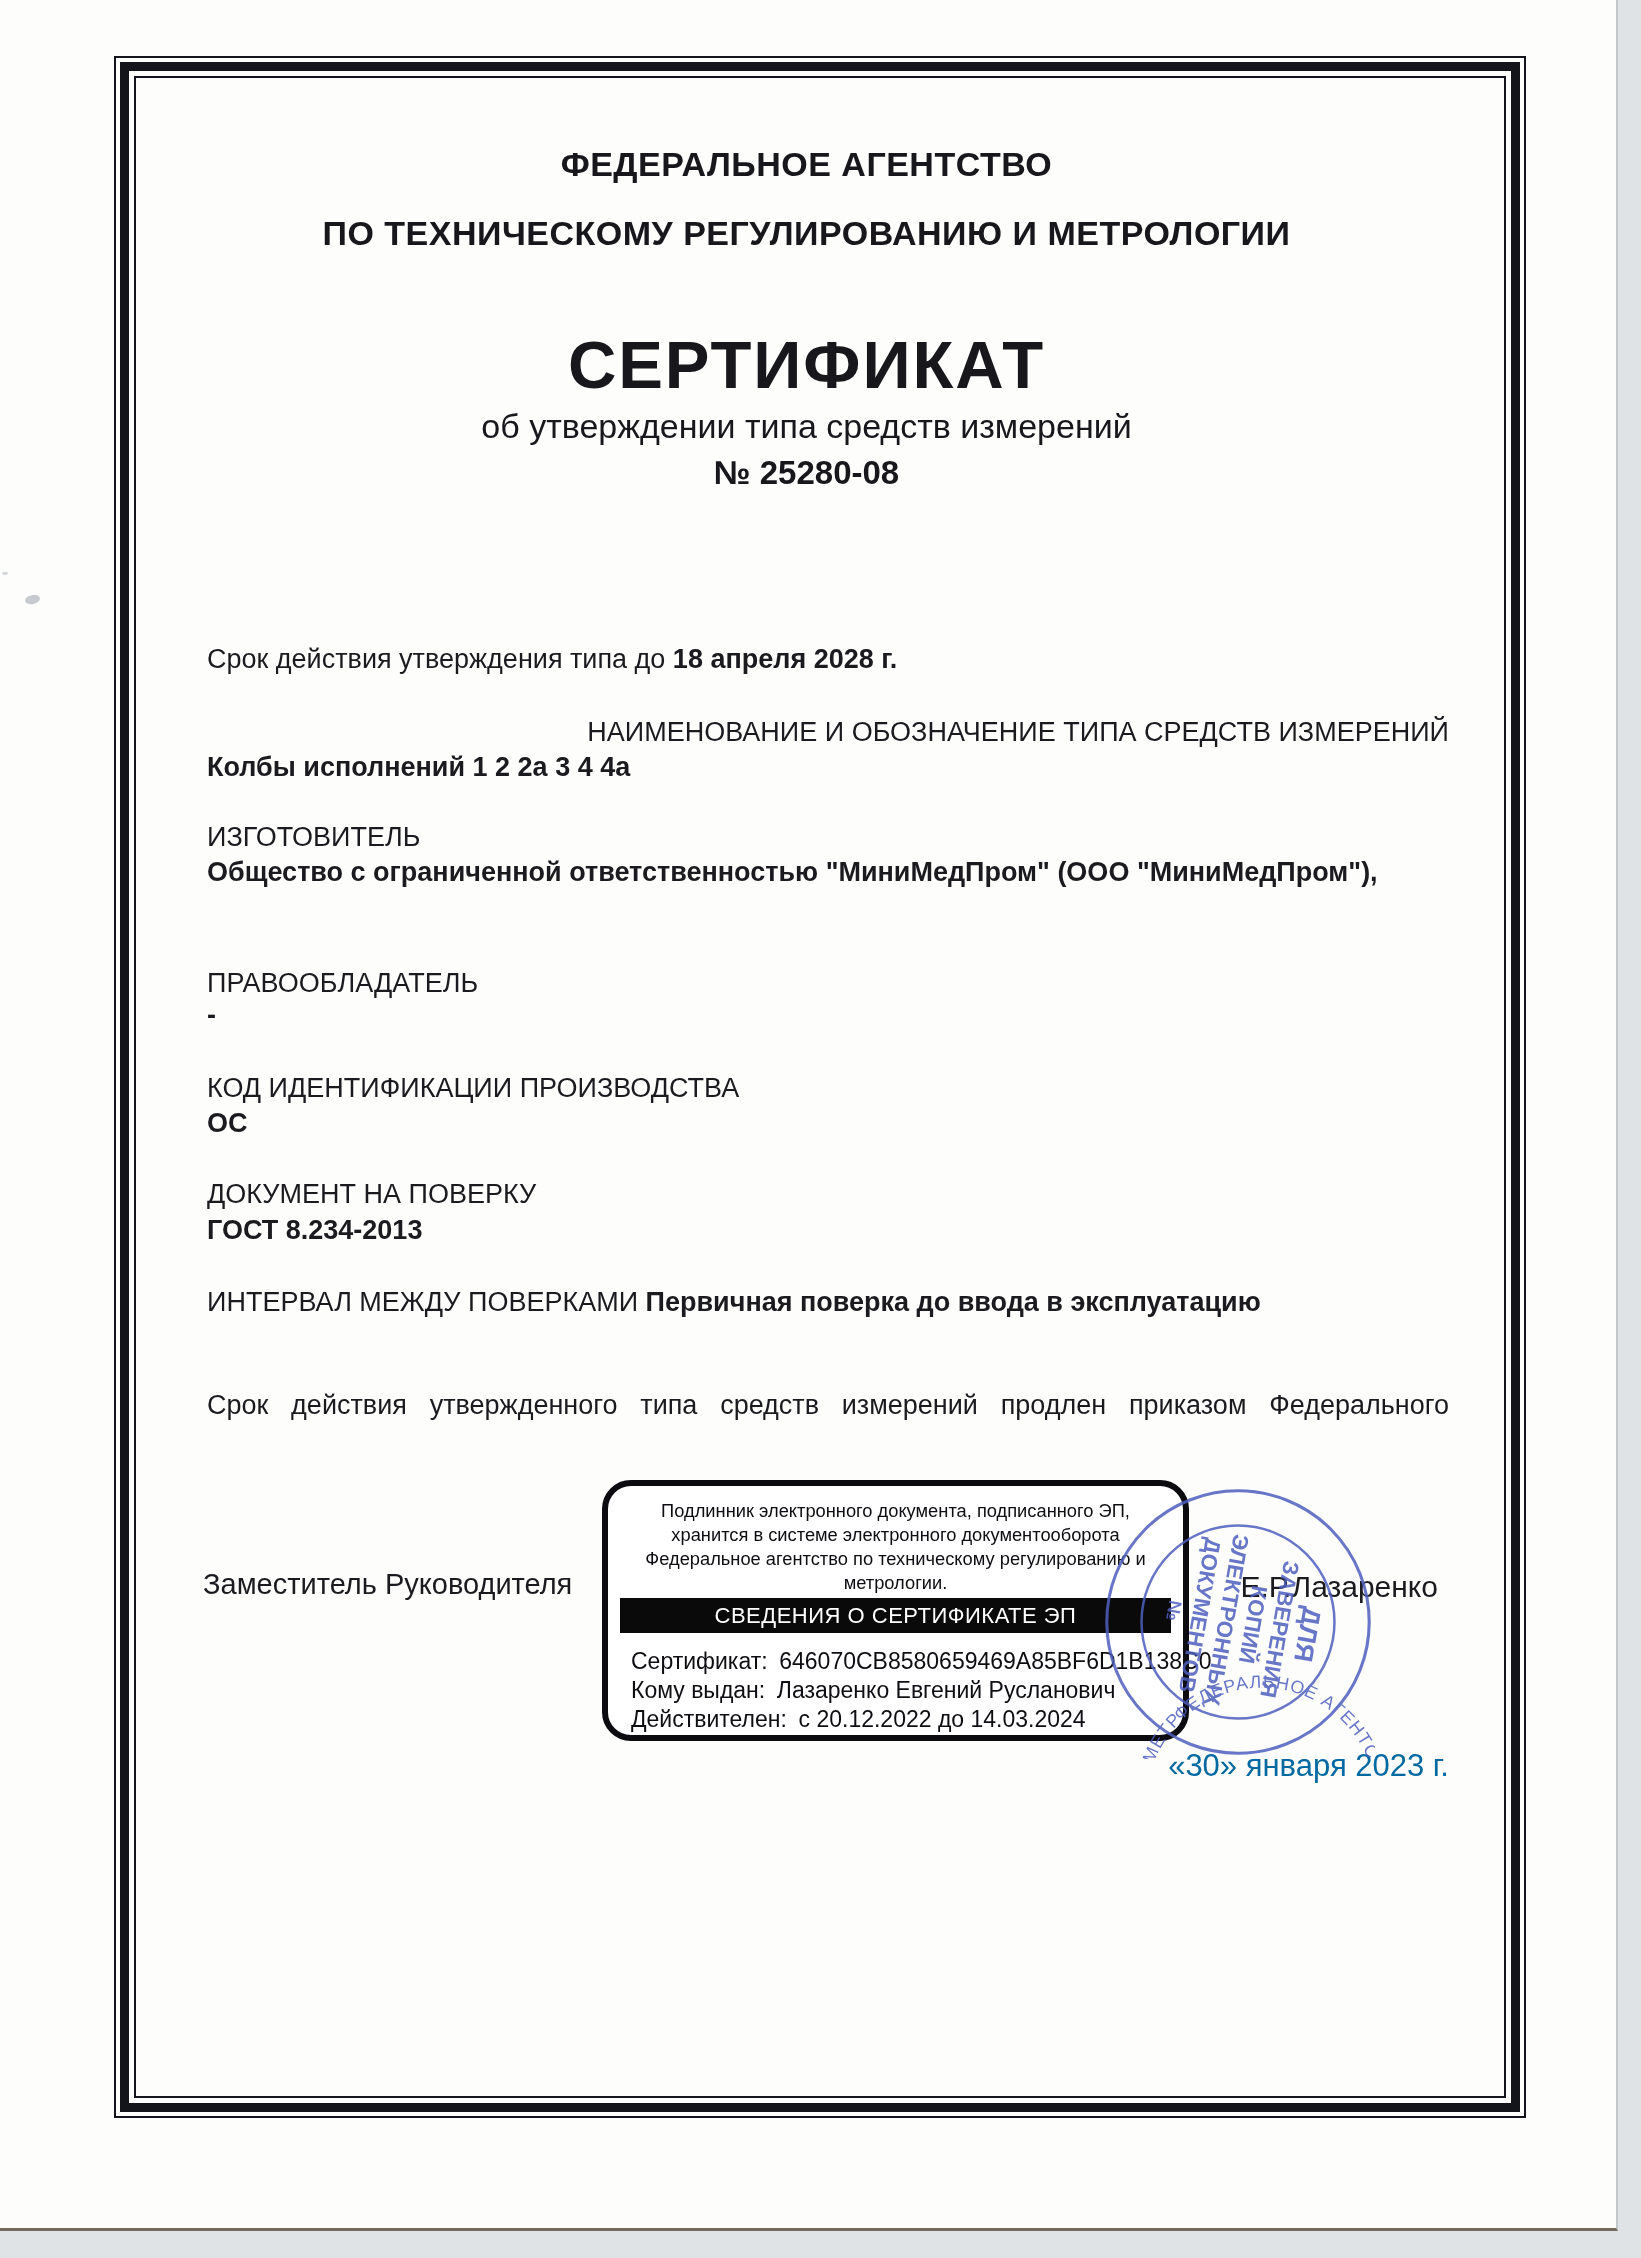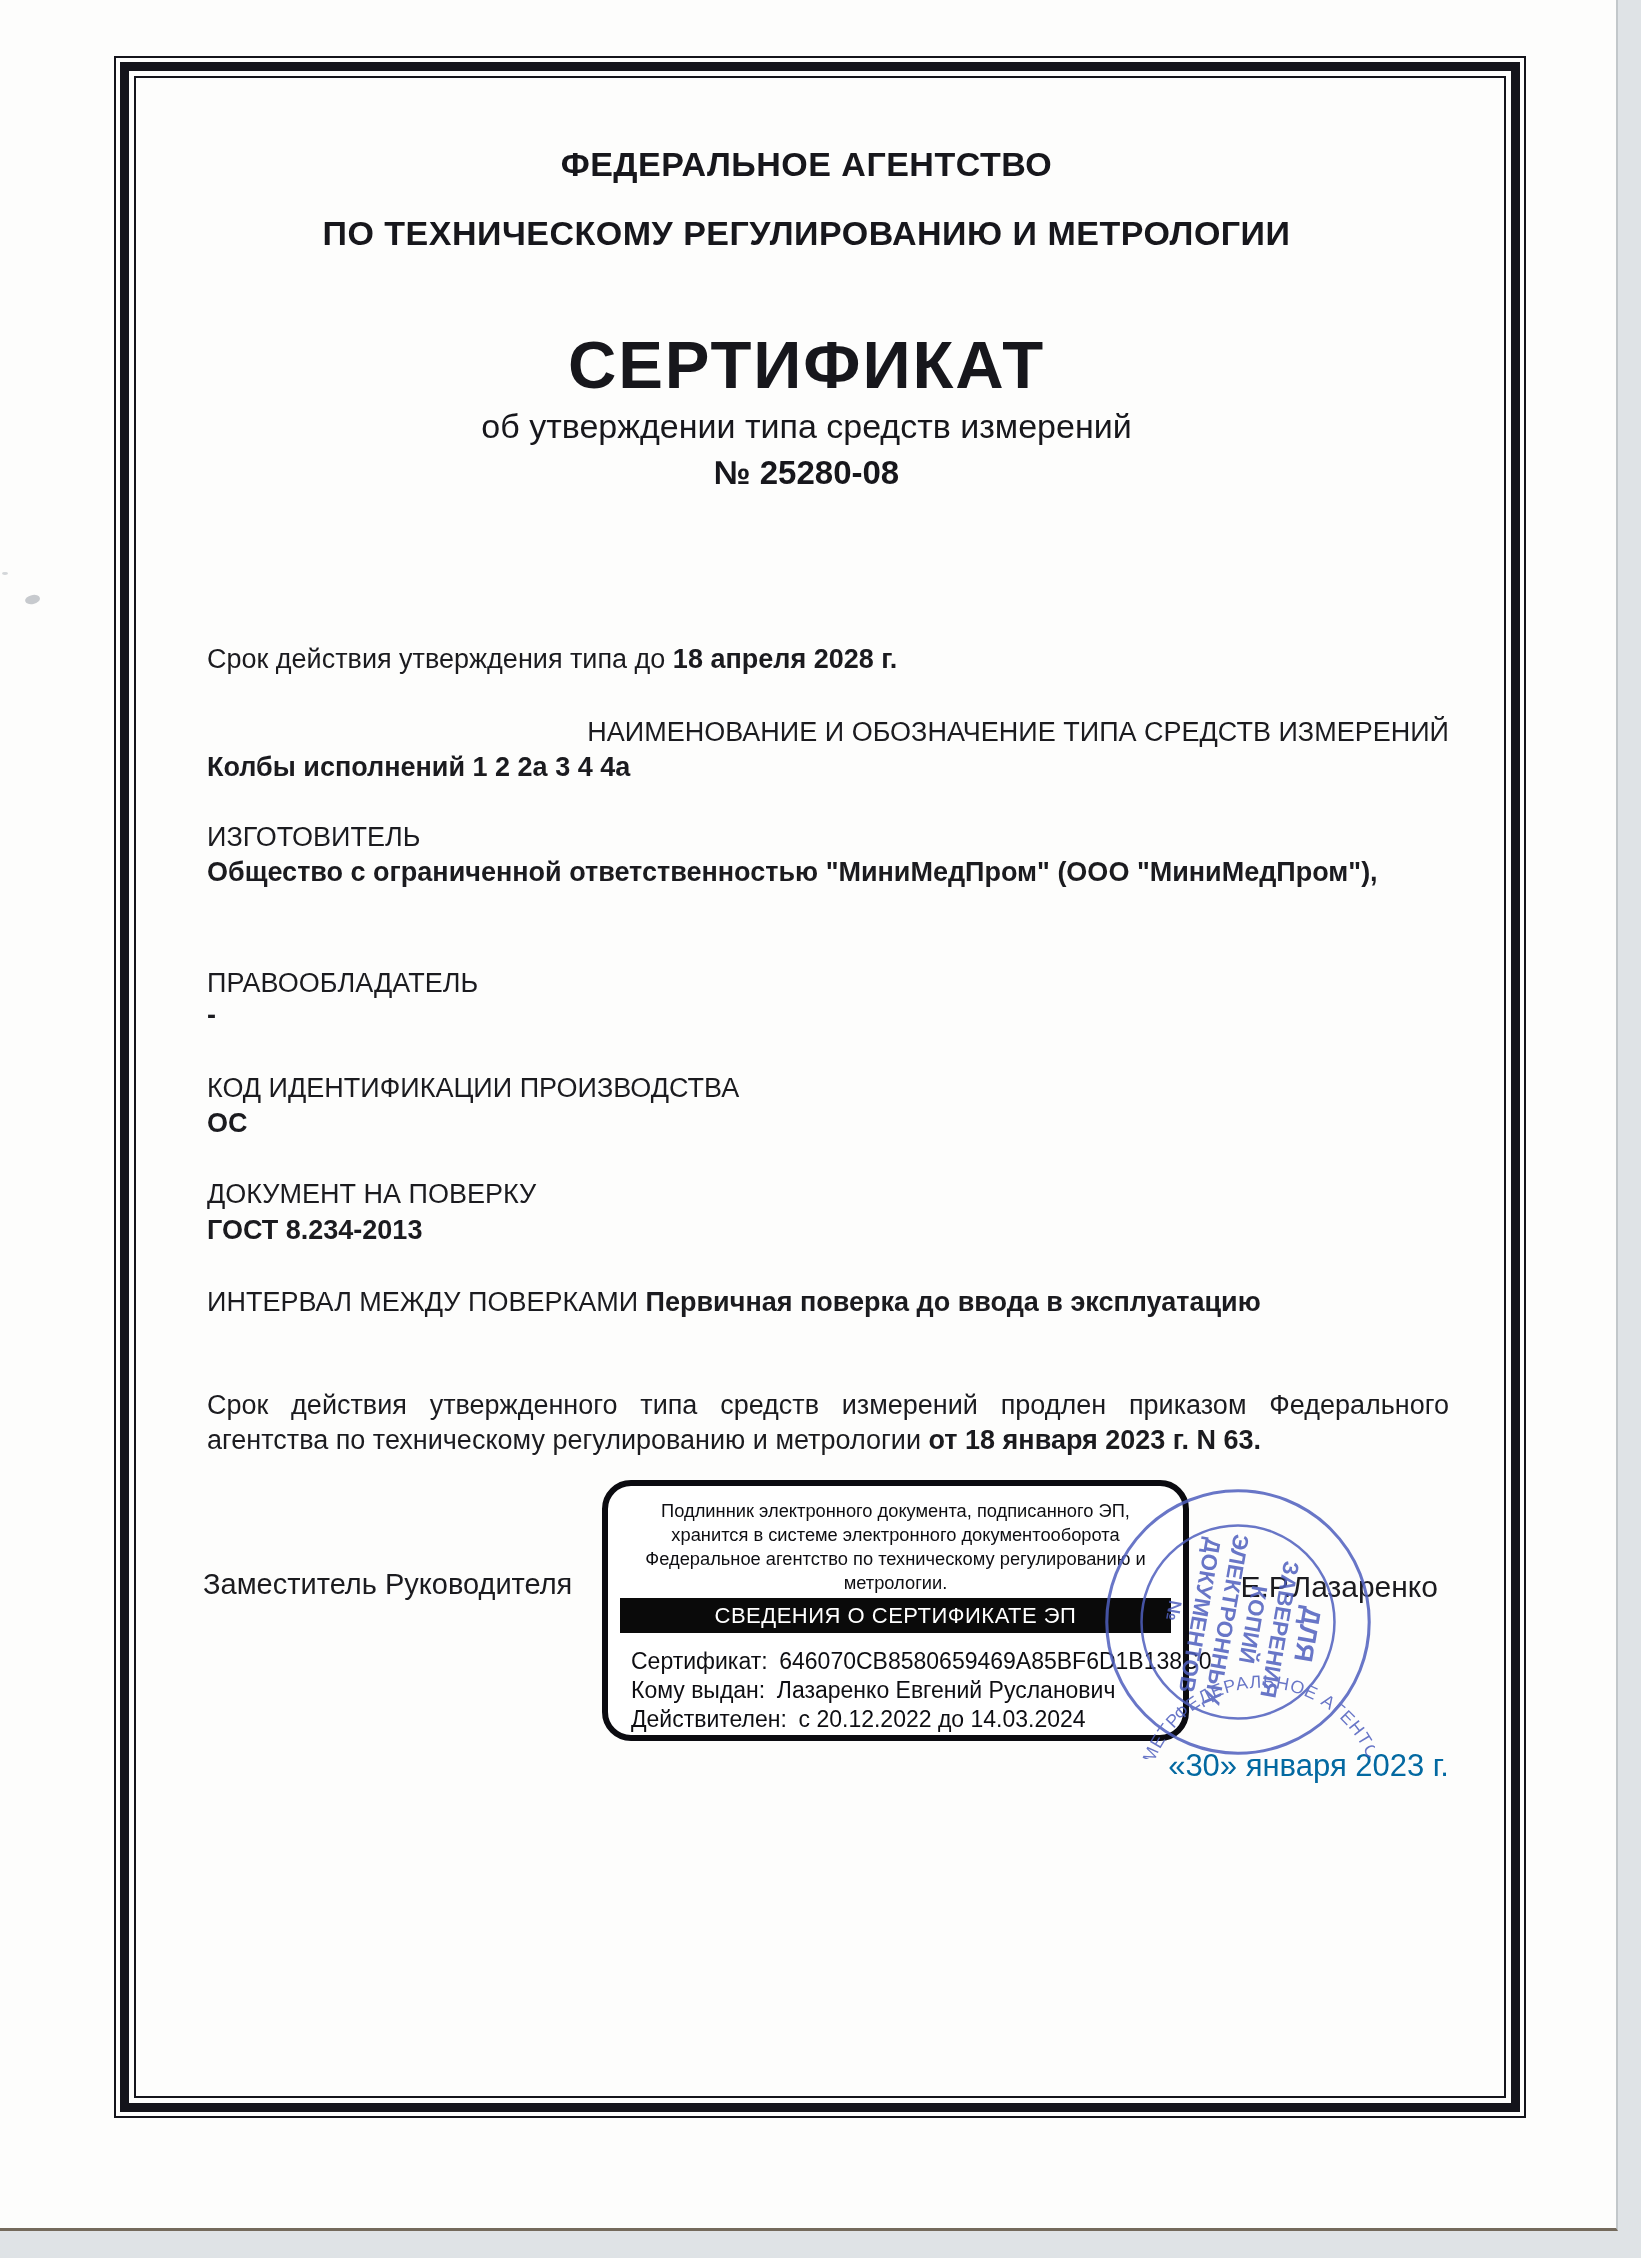--- a/index.html
+++ b/index.html
@@ -75,23 +75,20 @@
   <div class="bodyline b" style="top:1106px;">ОС</div>
 
   <div class="bodyline" style="top:1177px;">ДОКУМЕНТ НА ПОВЕРКУ</div>
   <div class="bodyline b" style="top:1213px;">ГОСТ 8.234-2013</div>
 
   <div class="bodyline" style="top:1285px;">
     <span>ИНТЕРВАЛ МЕЖДУ ПОВЕРКАМИ </span><span class="b">Первичная поверка до ввода в эксплуатацию</span>
   </div>
 
   <div class="bodyline just" style="top:1388px;">Срок действия утвержденного типа средств измерений продлен приказом Федерального</div>
-  <div class="bodyline" style="top:1423px;">
-    <span>агентства по техническому регулированию и метрологии </span><span class="b">от 18 января 2023 г. N 63.</span>
-  </div>
 
   <div class="sig-title">Заместитель Руководителя</div>
   <div class="sig-name">Е.Р.Лазаренко</div>
   <div class="sig-date">«30» января 2023 г.</div>
 
   <div class="esign">
     <div class="notice">
       <div>Подлинник электронного документа, подписанного ЭП,</div>
       <div>хранится в системе электронного документооборота</div>
       <div>Федеральное агентство по техническому регулированию и</div>

